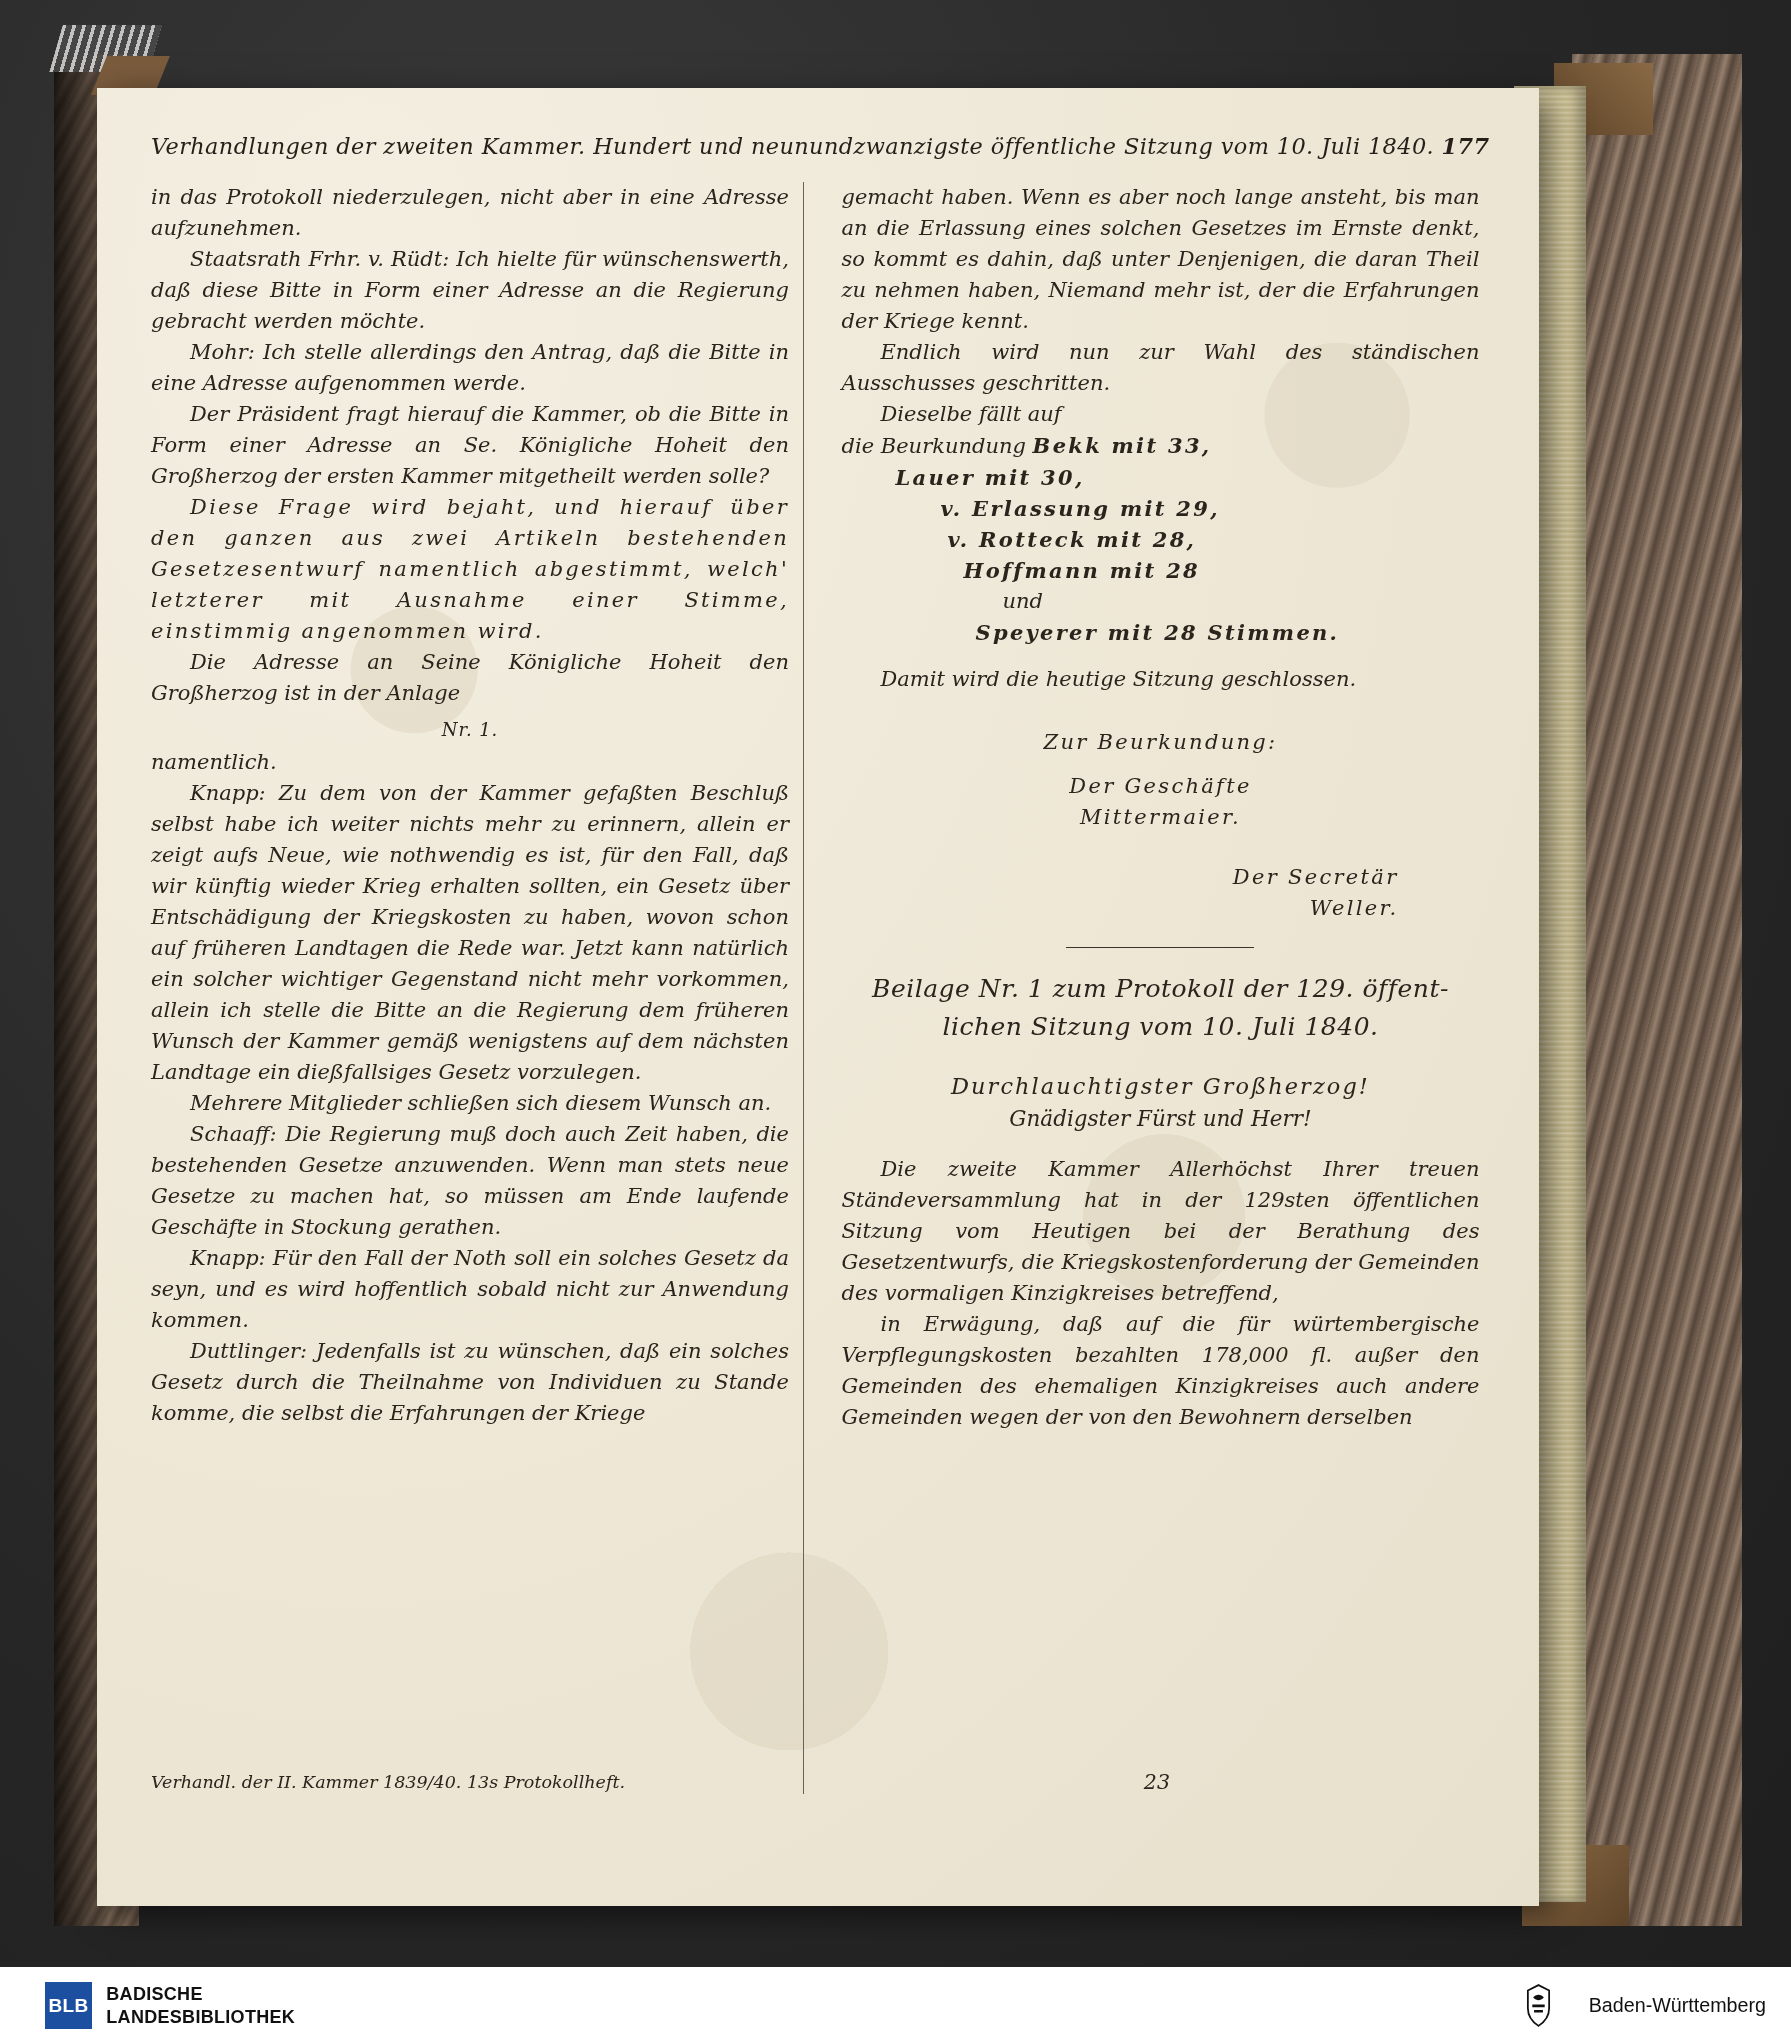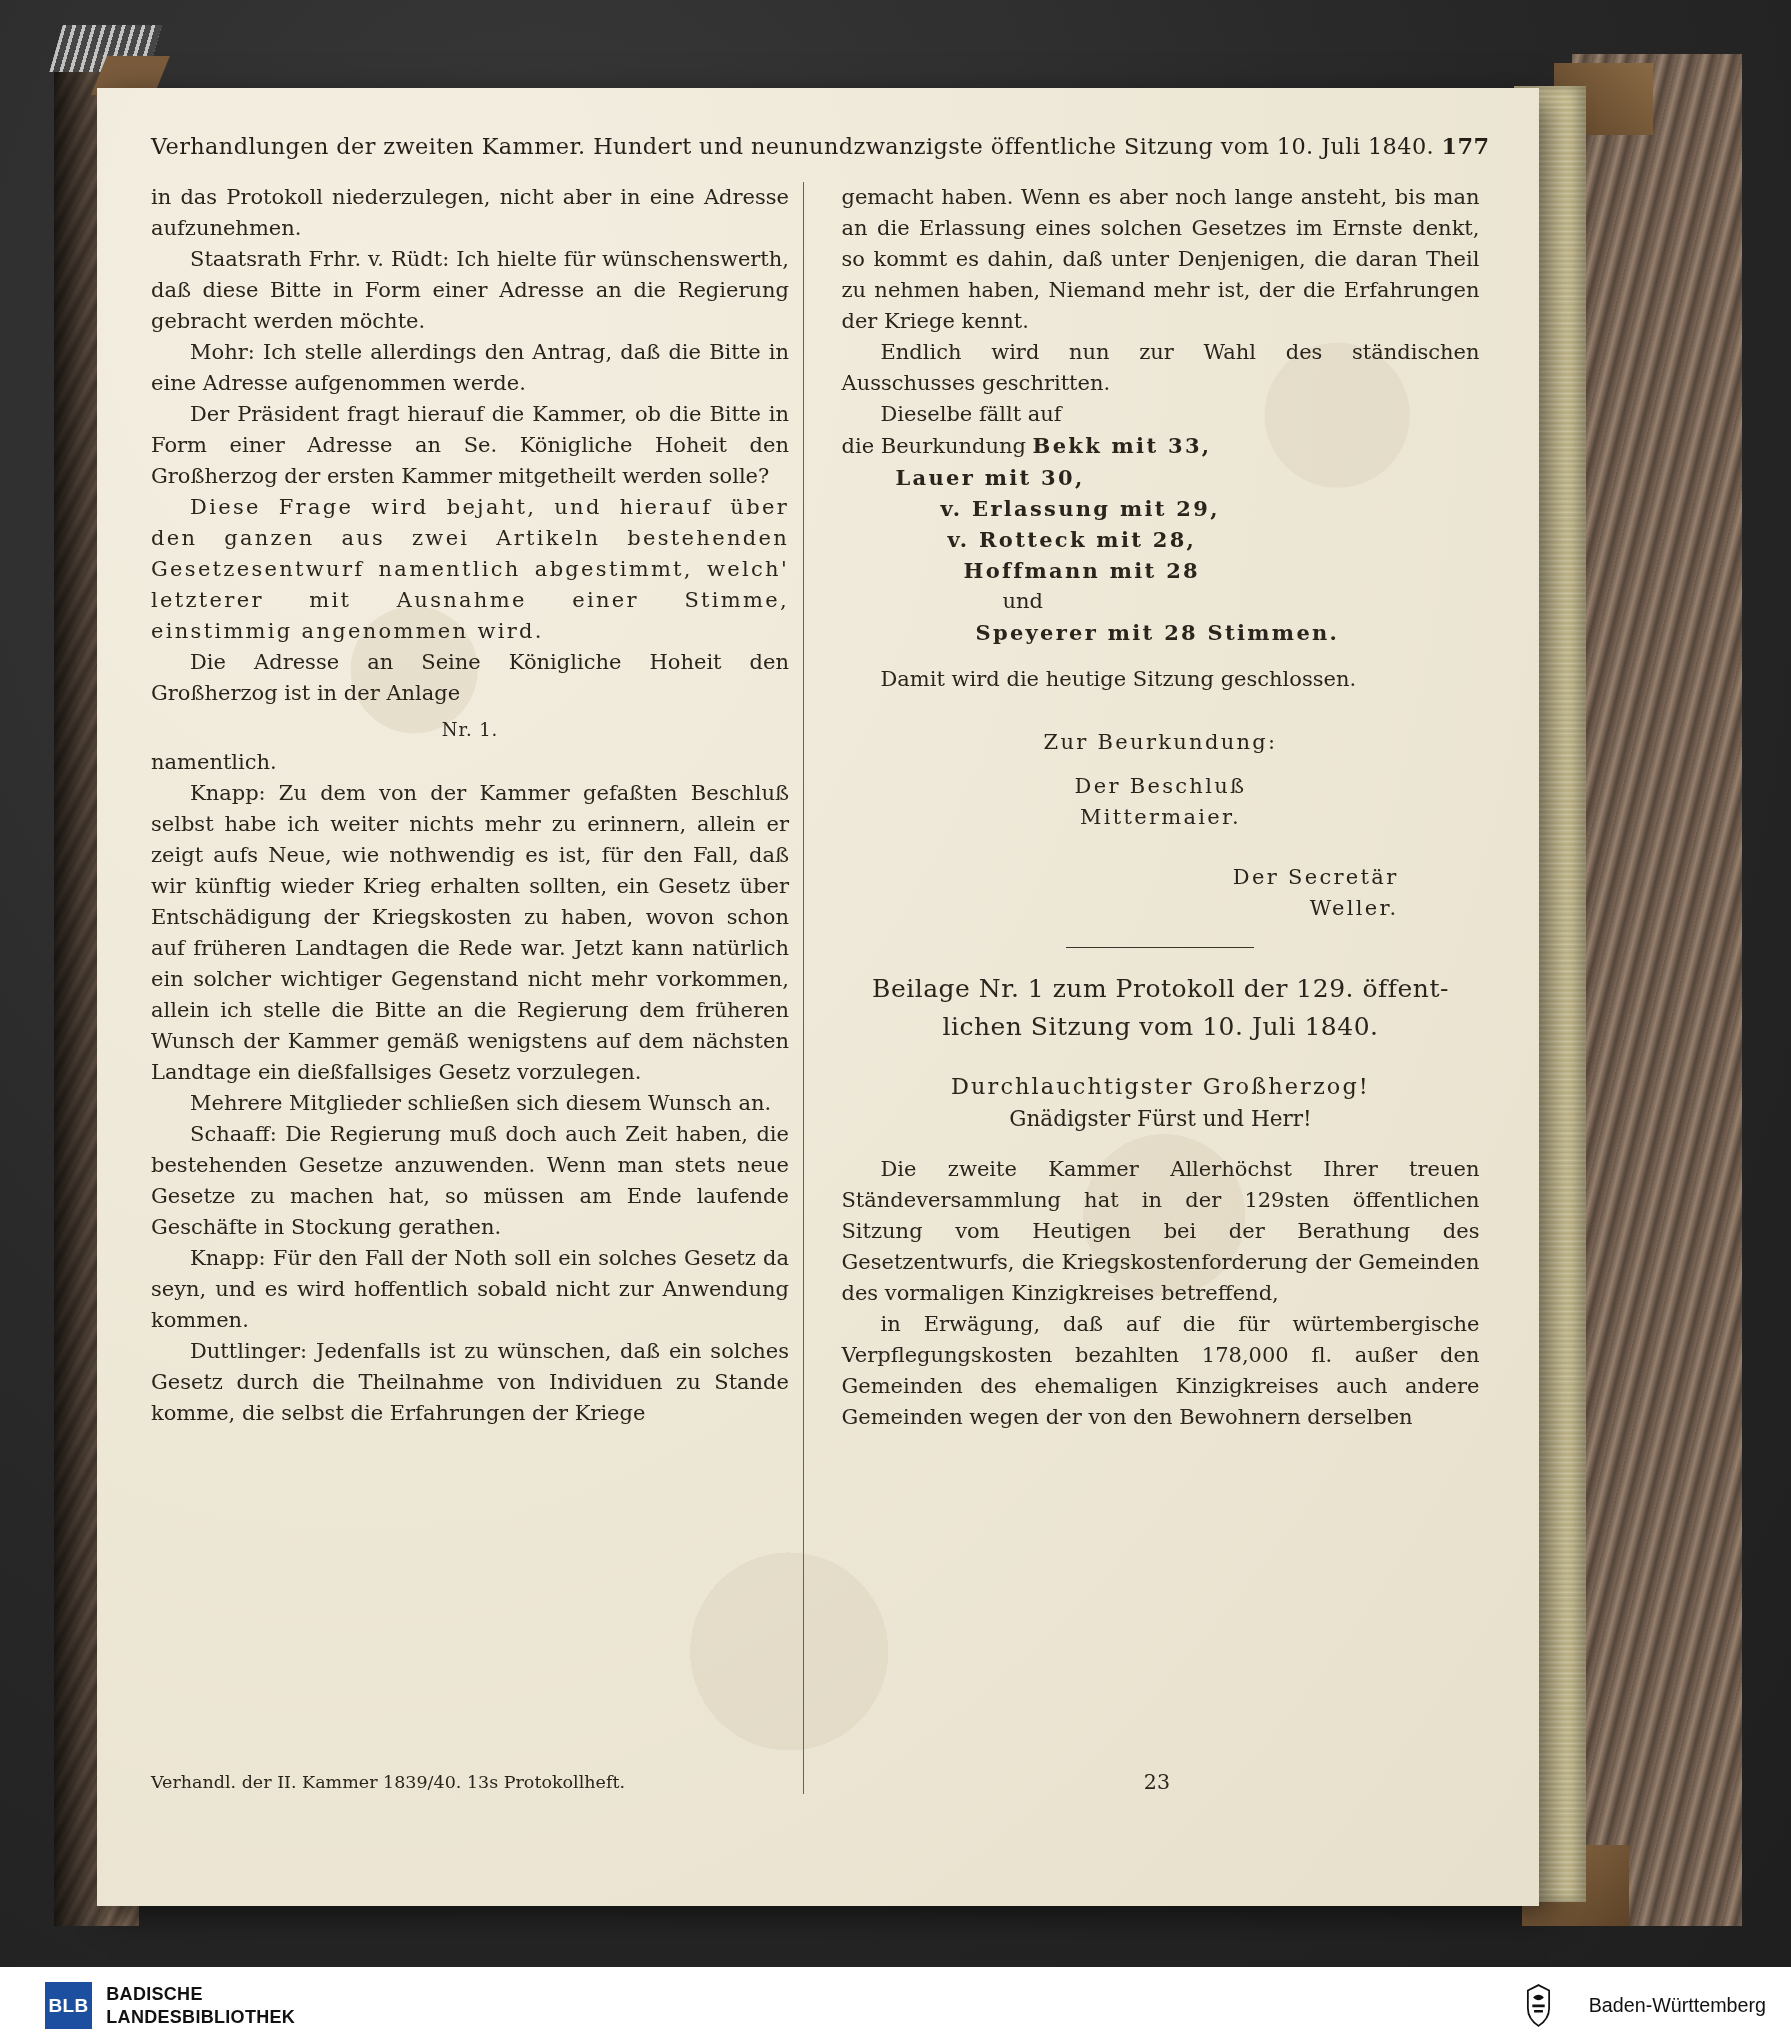--- a/index.html
+++ b/index.html
@@ -88,20 +88,21 @@
   }
 
   
   .page {
     position: absolute;
     left: 97px; top: 88px;
     width: 1442px; height: 1818px;
     background:
       radial-gradient(ellipse at 18% 10%, #f3eee0 0%, #efe9d9 40%, #e7e0cc 100%);
     box-shadow: 10.7px 9px 30px rgba(0,0,0,.55);
+    font-style: italic;
   }
   .page:before {
     
     content: "";
     position: absolute; inset: 0;
     background:
       radial-gradient(circle at 22% 32%, rgba(170,150,110,.14) 0 63px, transparent 64px),
       radial-gradient(circle at 74% 62%, rgba(170,150,110,.12) 0 81px, transparent 81px),
       radial-gradient(circle at 48% 86%, rgba(160,140,100,.10) 0 99px, transparent 99px),
       radial-gradient(circle at 86% 18%, rgba(160,140,100,.10) 0 72px, transparent 73px);
@@ -313,21 +314,21 @@
         <p class="vote-line vote-2 sp bold">Lauer mit 30,</p>
         <p class="vote-line vote-3 sp bold">v. Erlassung mit 29,</p>
         <p class="vote-line vote-4 sp bold">v. Rotteck mit 28,</p>
         <p class="vote-line vote-5 sp bold">Hoffmann mit 28</p>
         <p class="vote-line vote-6">und</p>
         <p class="vote-line vote-7 sp bold">Speyerer mit 28 Stimmen.</p>
 
         <p style="margin-top:16px">Damit wird die heutige Sitzung geschlossen.</p>
 
         <p class="sig-block sp" style="margin-top:32px">Zur Beurkundung:</p>
-        <p class="sig-block sp" style="margin-top:12.5px">Der Beschluß</p>
+        <p class="sig-block sp" style="margin-top:12.5px">Der Geschäfte</p>
         <p class="sig-block sp">Mittermaier.</p>
         <p class="sig-right sp" style="margin-top:29px">Der Secretär</p>
         <p class="sig-right sp">Weller.</p>
 
         <div class="rule"></div>
 
         <p class="beilage-head">Beilage Nr. 1 zum Protokoll der 129. öffent-</p>
         <p class="beilage-head" style="margin-top:0">lichen Sitzung vom 10. Juli 1840.</p>
 
         <p class="anrede" style="margin-top:23px">Durchlauchtigster Großherzog!</p>

